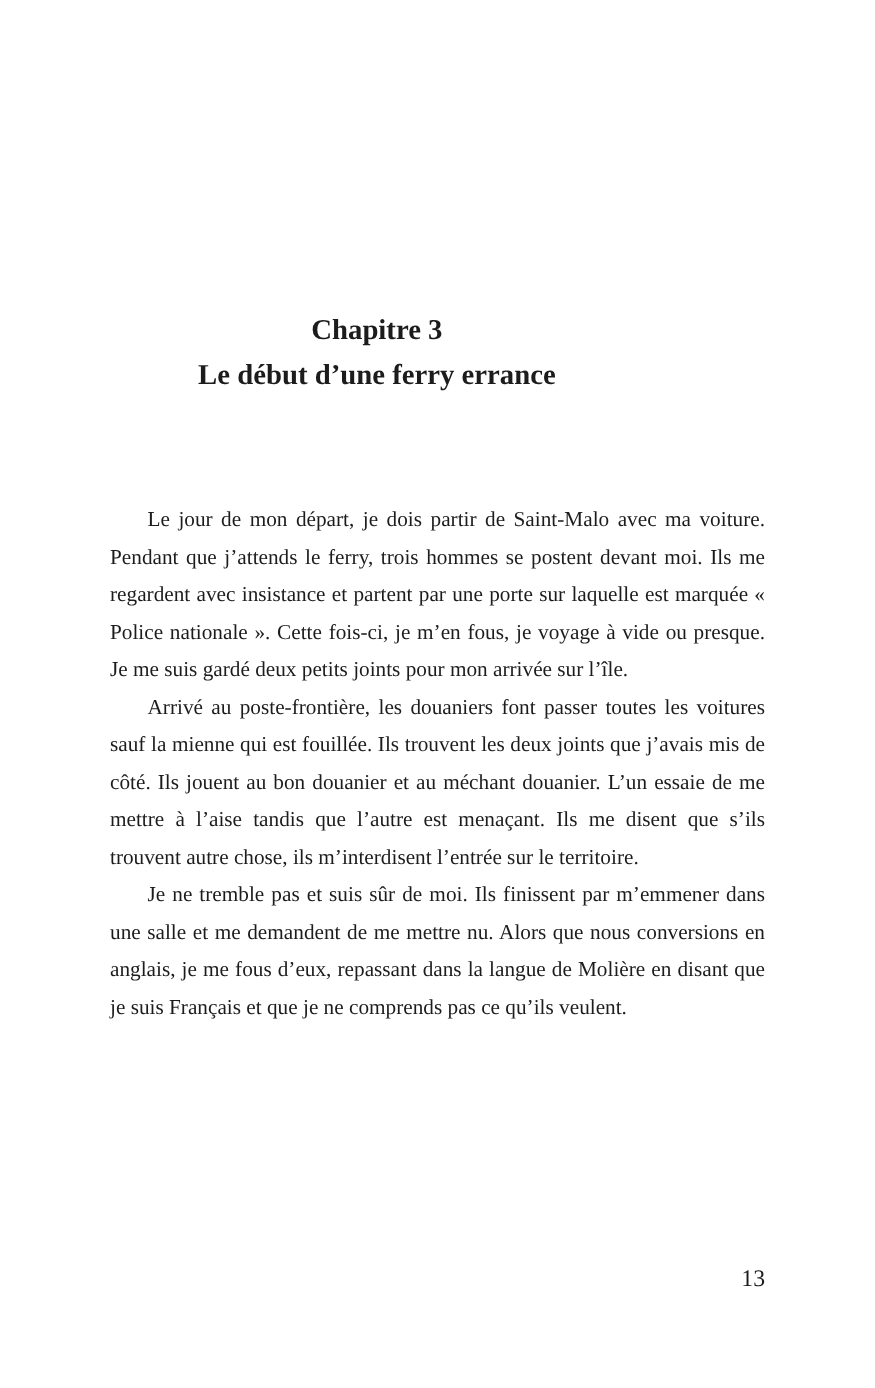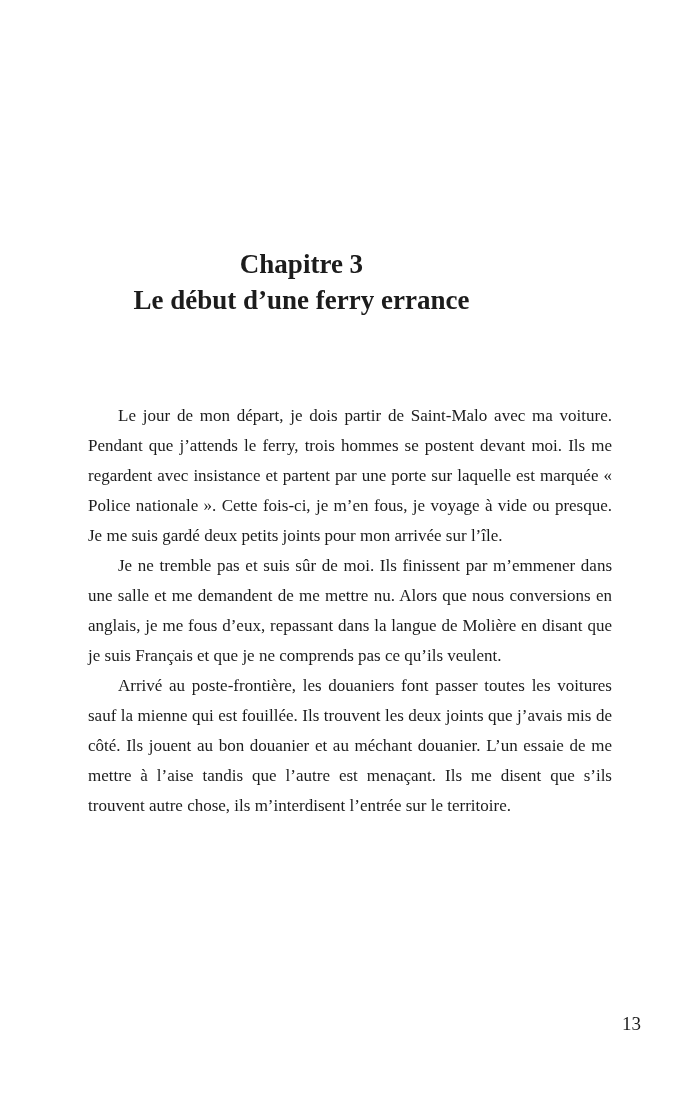--- a/index.html
+++ b/index.html
@@ -20,21 +20,21 @@
     background: #ffffff;
     overflow: hidden;
   }
   .chapter-heading {
     position: absolute;
     top: 246px;
     left: 0;
     width: 603px;
     text-align: center;
     font-weight: bold;
-    font-size: 27px;
+    font-size: 23px;
     line-height: 36px;
   }
   .chapter-number,
   .chapter-title {
     display: block;
   }
   .body-text {
     position: absolute;
     top: 401px;
     left: 88px;
@@ -50,34 +50,33 @@
     text-indent: 30px;
   }
   .page-number {
     position: absolute;
     top: 1012px;
     left: 0;
     width: 612px;
     text-align: right;
     font-size: 19px;
     line-height: 24px;
-    margin-left: 29px;
   }
 </style>
 </head>
 <body>
 
 <div class="page">
 
   <div class="chapter-heading">
     <span class="chapter-number">Chapitre 3</span>
     <span class="chapter-title">Le début d’une ferry errance</span>
   </div>
 
   <div class="body-text">
     <p>Le jour de mon départ, je dois partir de Saint-Malo avec ma voiture. Pendant que j’attends le ferry, trois hommes se postent devant moi. Ils me regardent avec insistance et partent par une porte sur laquelle est marquée « Police nationale ». Cette fois-ci, je m’en fous, je voyage à vide ou presque. Je me suis gardé deux petits joints pour mon arrivée sur l’île.</p>
+    <p>Arrivé au poste-frontière, les douaniers font passer toutes les voitures sauf la mienne qui est fouillée. Ils trouvent les deux joints que j’avais mis de côté. Ils jouent au bon douanier et au méchant douanier. L’un essaie de me mettre à l’aise tandis que l’autre est menaçant. Ils me disent que s’ils trouvent autre chose, ils m’interdisent l’entrée sur le territoire.</p>
     <p>Je ne tremble pas et suis sûr de moi. Ils finissent par m’emmener dans une salle et me demandent de me mettre nu. Alors que nous conversions en anglais, je me fous d’eux, repassant dans la langue de Molière en disant que je suis Français et que je ne comprends pas ce qu’ils veulent.</p>
-    <p>Arrivé au poste-frontière, les douaniers font passer toutes les voitures sauf la mienne qui est fouillée. Ils trouvent les deux joints que j’avais mis de côté. Ils jouent au bon douanier et au méchant douanier. L’un essaie de me mettre à l’aise tandis que l’autre est menaçant. Ils me disent que s’ils trouvent autre chose, ils m’interdisent l’entrée sur le territoire.</p>
   </div>
 
   <div class="page-number">13</div>
 
 </div>
 
 </body></html>

